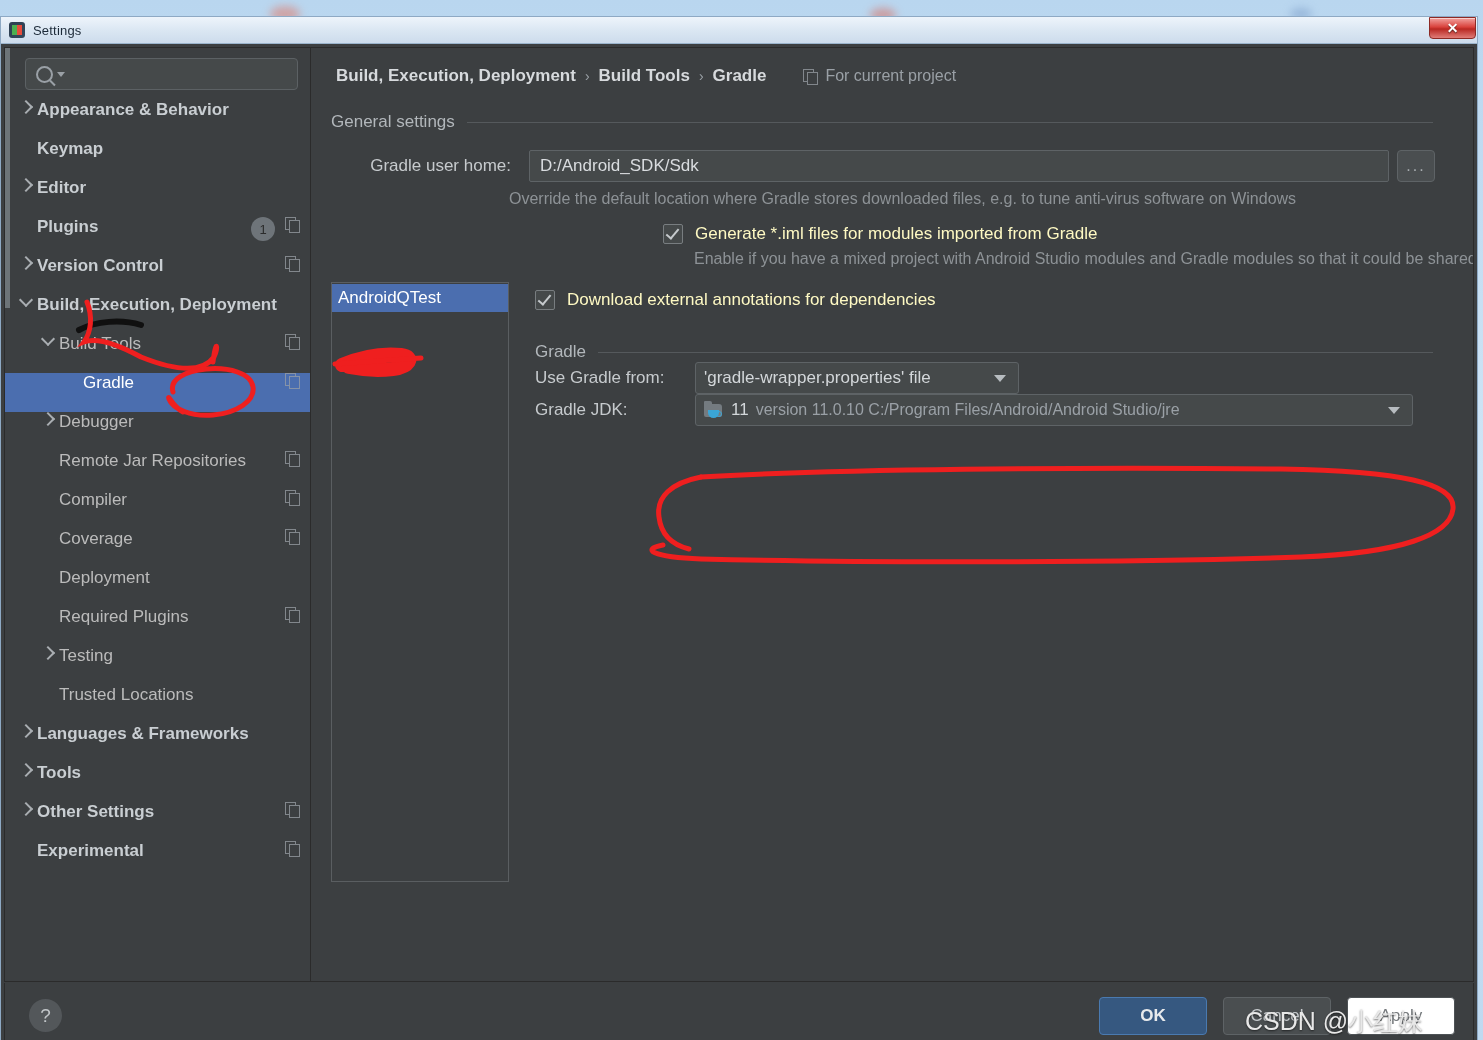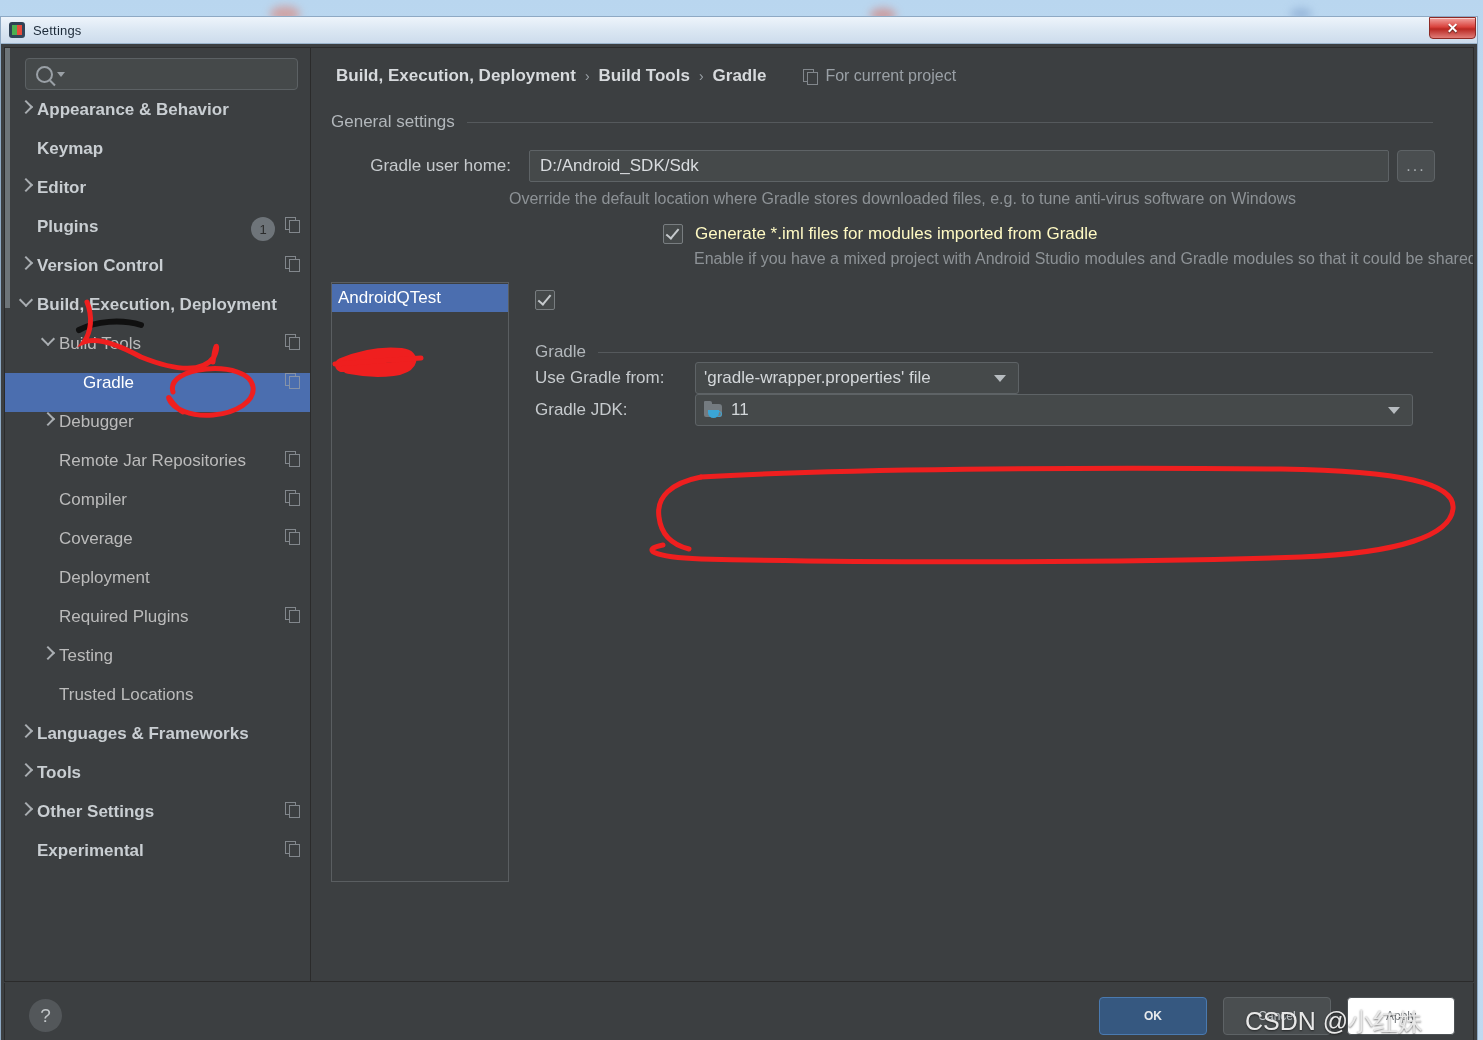--- a/index.html
+++ b/index.html
@@ -516,21 +516,21 @@
     flex: 0 0 auto;
   }
   #footer .spacer { flex: 1 1 auto; }
   .dlg-btn {
     height: 38px;
     min-width: 108px;
     border-radius: 4px;
     display: flex;
     align-items: center;
     justify-content: center;
-    font-size: 12px;
+    font-size: 17px;
     margin-left: 16px;
     box-sizing: border-box;
     cursor: pointer;
     padding: 0 18px;
   }
   #ok-button {
     background: #365880;
     border: 1px solid #4a7ab0;
     color: #e8eaec;
     font-weight: bold;
@@ -724,20 +724,21 @@
 
 
       <div id="projects-area">
         <div id="project-list">
           <div class="proj-item">AndroidQTest</div>
         </div>
 
         <div id="project-detail">
           <div class="check-row2">
             <div class="checkbox checked"></div>
+            <div class="check-label">Download external annotations for dependencies</div>
           </div>
 
           <div class="gradle-sub">
             <span>Gradle</span>
             <span class="rule"></span>
           </div>
 
           <div class="sub-field-row">
             <div class="sub-field-label">Use Gradle from:</div>
             <div class="combo" id="use-gradle-from-combo">
@@ -748,20 +749,21 @@
 
           <div class="sub-field-row">
             <div class="sub-field-label">Gradle JDK:</div>
             <div class="combo" id="gradle-jdk-combo">
               <span class="jdk-icon">
                 <span class="folder"></span>
                   <span class="cup"></span>
               </span>
               <span class="jdk-ver">11</span>
               <span style="width:7px;"></span>
+              <span class="jdk-text">version 11.0.10 C:/Program Files/Android/Android Studio/jre</span>
               <span class="arrow"></span>
             </div>
           </div>
         </div>
       </div>
 
     </div>
   </div>
 
   <div id="footer">

